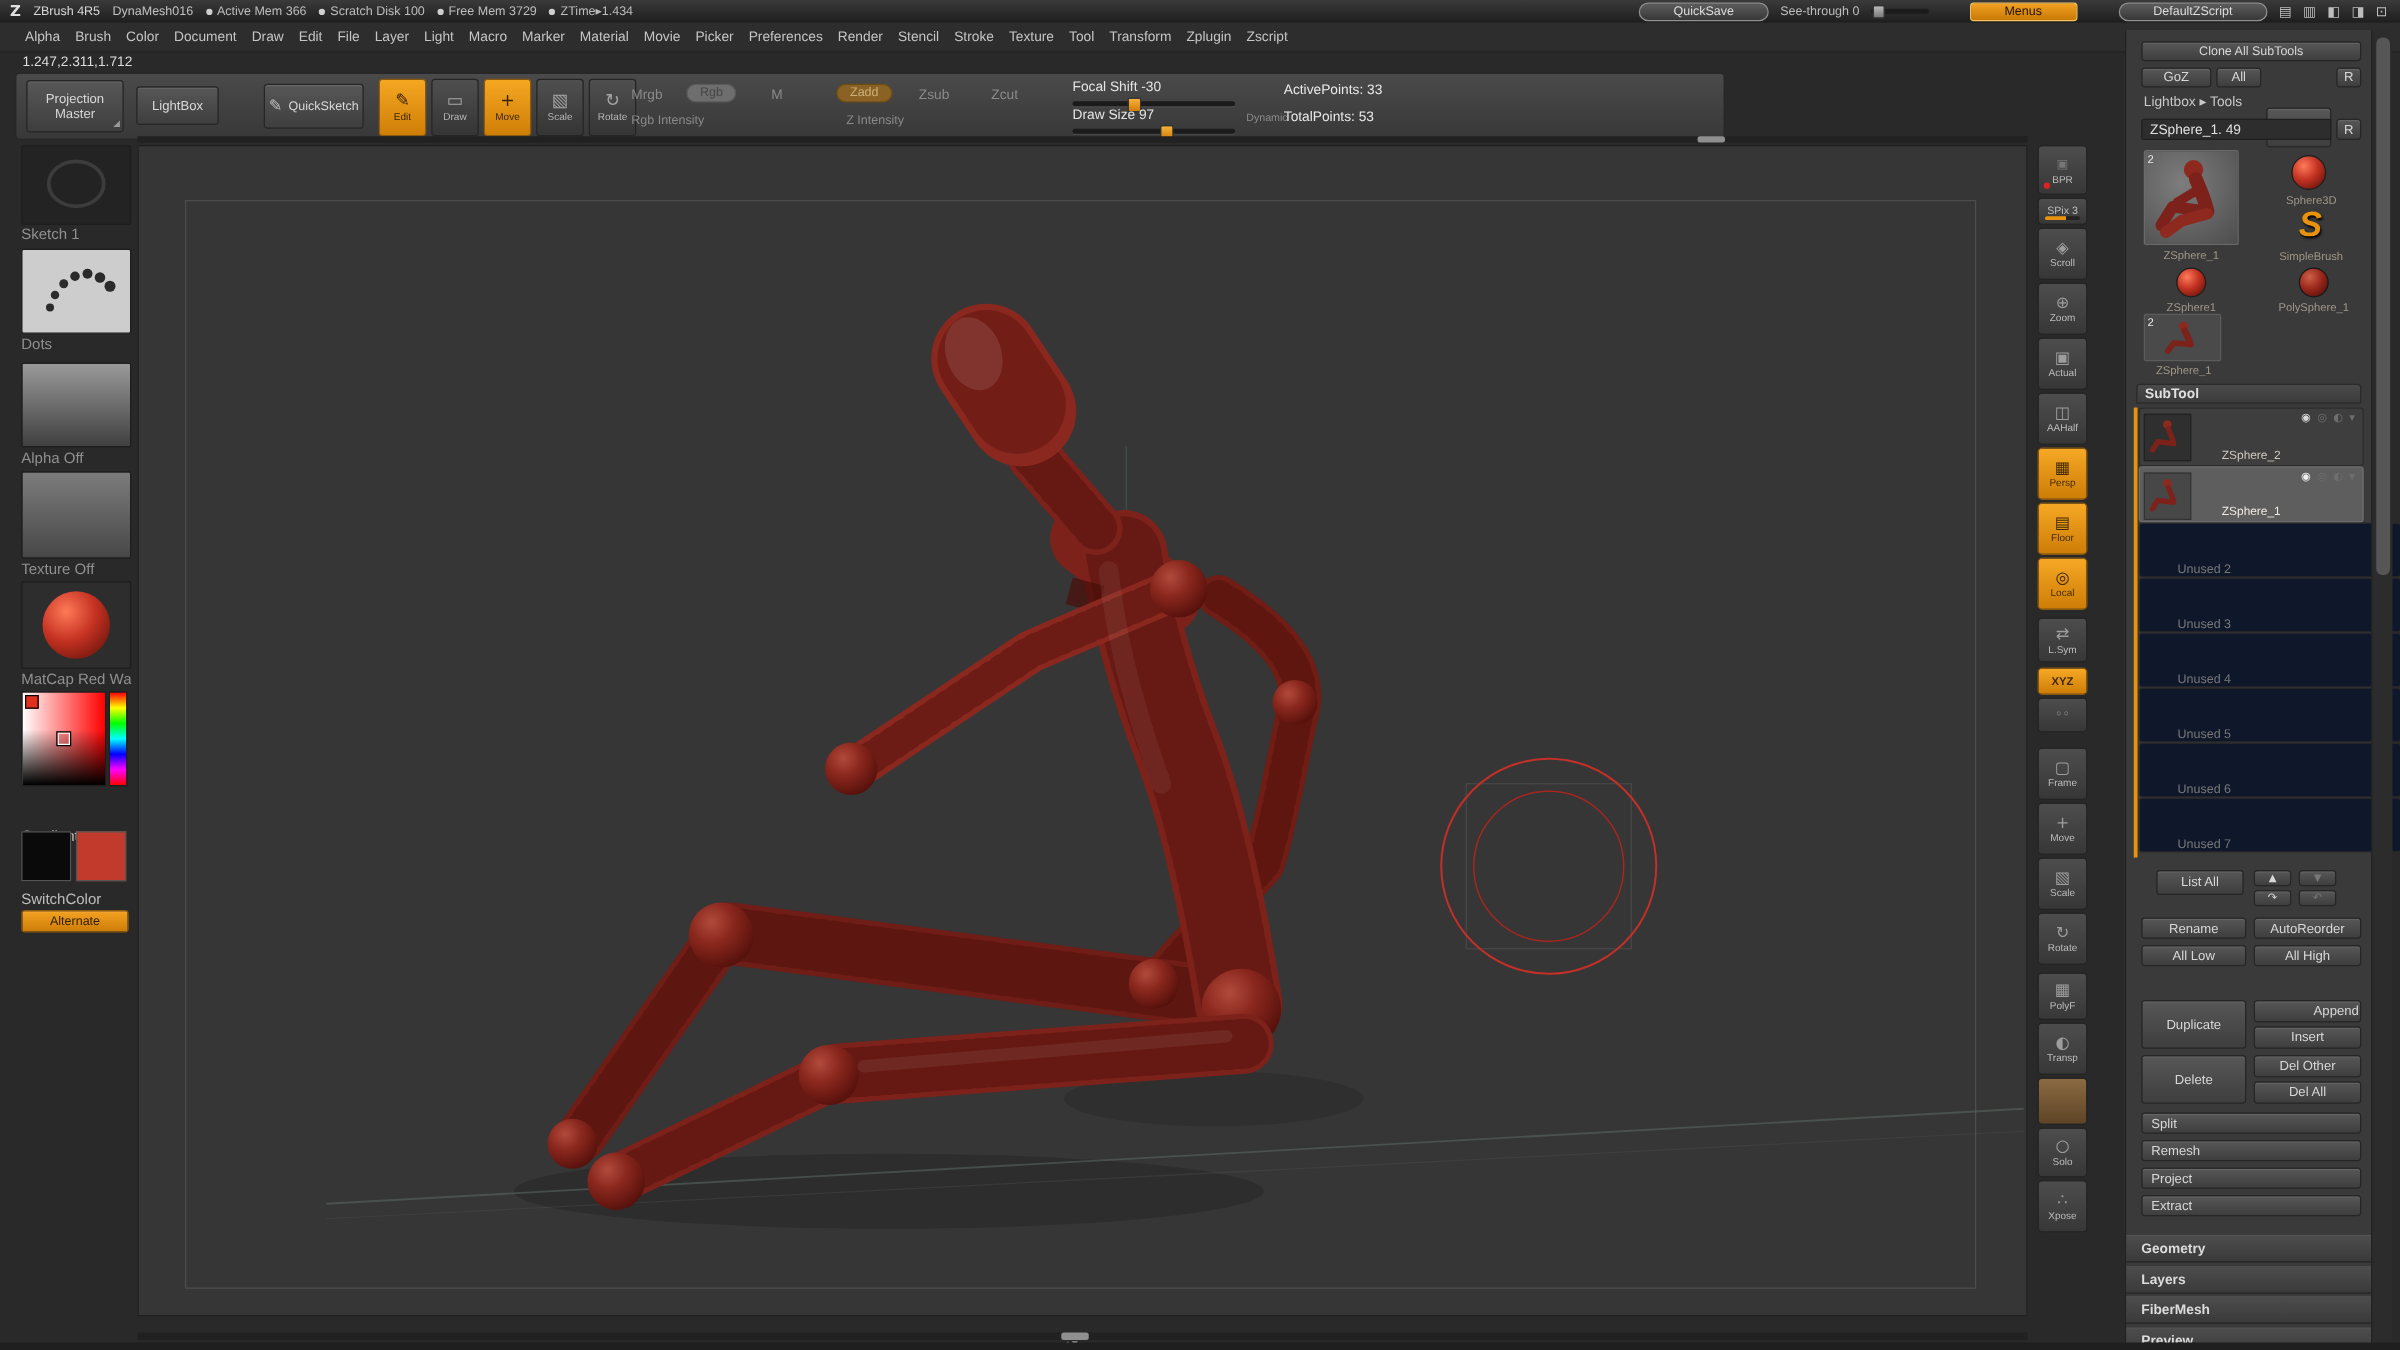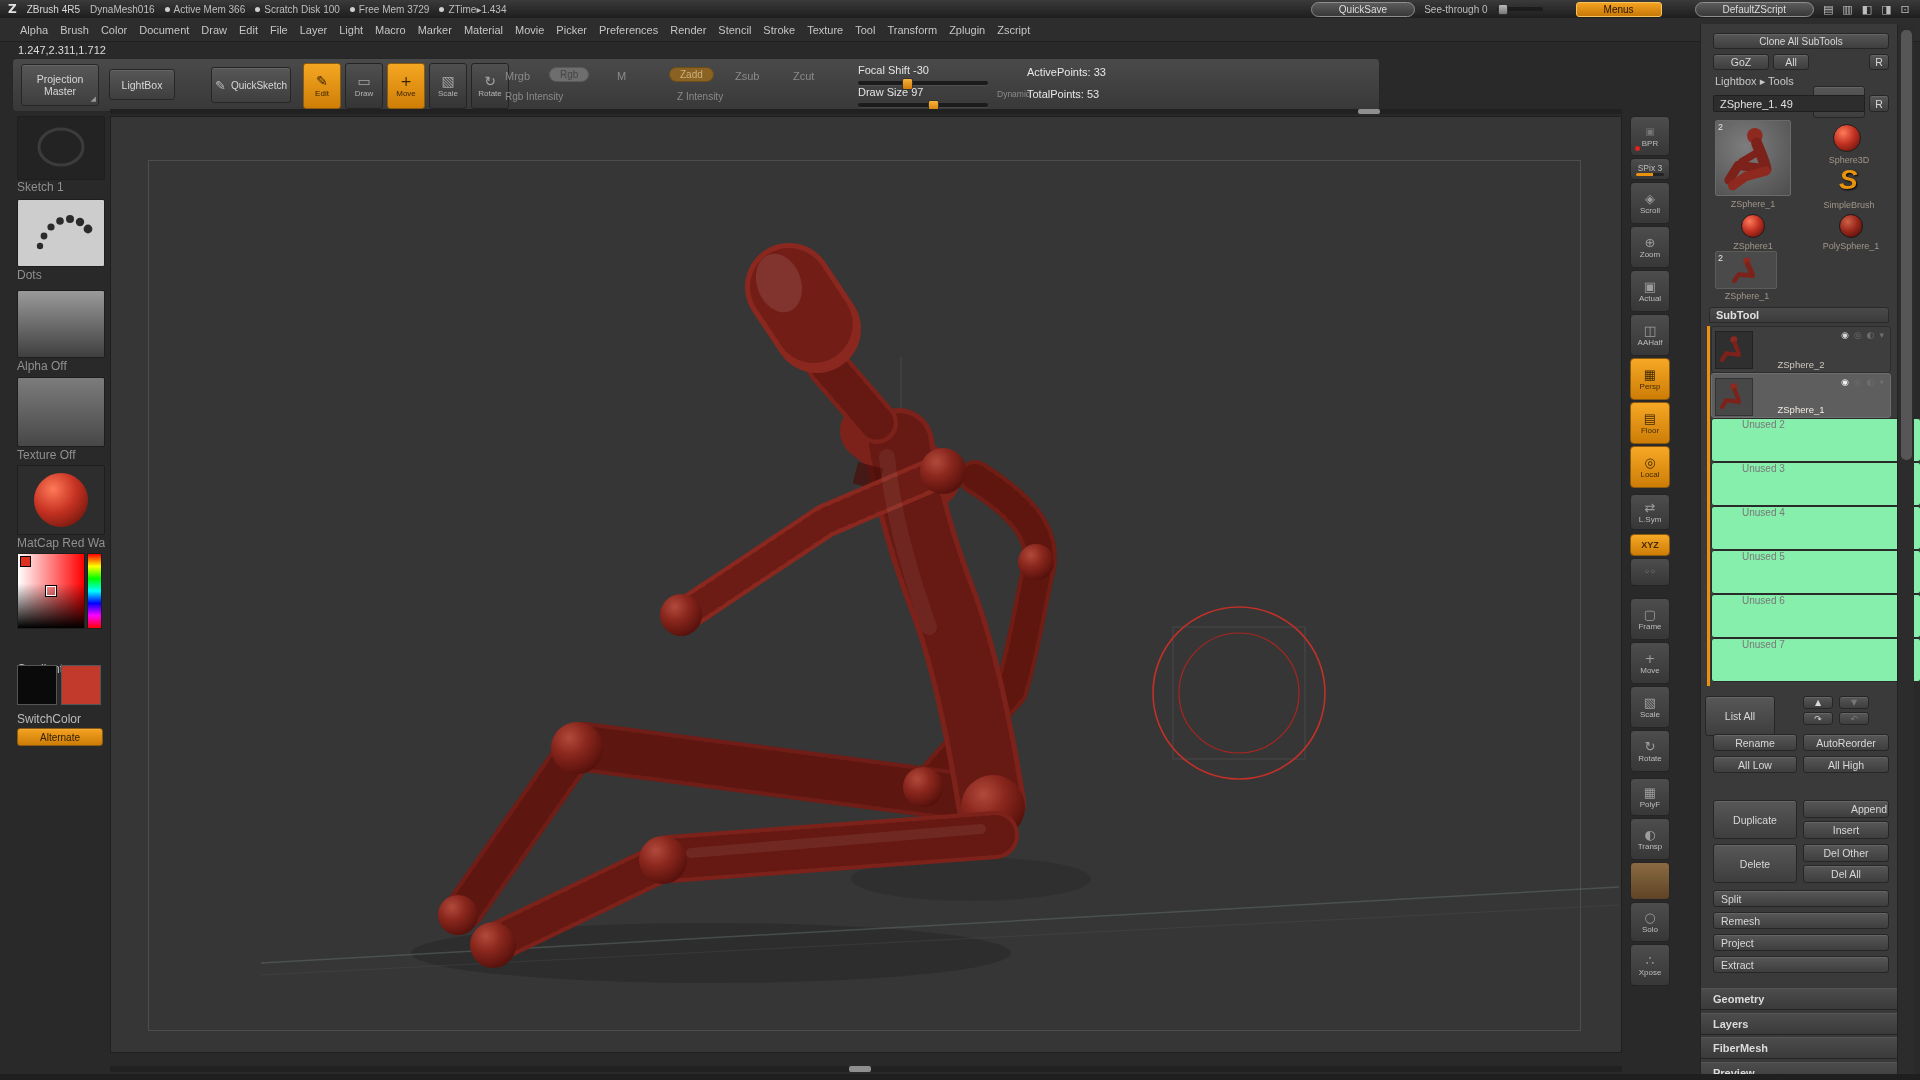--- a/index.html
+++ b/index.html
@@ -57,21 +57,21 @@
   .rt .ri{font-size:13px;line-height:14px;color:#9d9d9d;font-family:"DejaVu Sans",sans-serif;}
   .rt .rl{font-size:8px;color:#bdbdbd;}
   .rt.orange{background:linear-gradient(#f6a825,#cd7d06);border-color:#8a5a10;}
   .rt.orange .ri,.rt.orange .rl{color:#432a00;}
   
   #rpanel{position:absolute;left:1700px;top:24px;width:196px;height:1056px;background:#3a3a3a;
           border-left:1px solid #232323;}
   .rp-lbl{position:absolute;font-size:9px;color:#a09688;text-align:center;white-space:nowrap;overflow:hidden;}
   .strow{position:absolute;left:10px;width:178px;background:#3e3e3e;border:1px solid #2c2c2c;border-radius:3px;}
   .strow.sel{background:#5e5e5e;border-color:#6e6e6e;}
-  .strow.unused{background:#86efac;border-color:#2a2a2a;display:flex;align-items:flex-start;padding-left:30px;
+  .strow.unused{background:#0f172a;border-color:#2a2a2a;display:flex;align-items:flex-end;padding-left:30px;
                 color:#787878;font-size:10px;}
   .steyes{position:absolute;right:6px;top:3px;display:flex;gap:5px;font-size:9px;color:#6e6e6e;
           font-family:"DejaVu Sans",sans-serif;}
   .stname{position:absolute;left:0;bottom:2px;width:100%;text-align:center;font-size:9.5px;color:#cfc8bd;}
   .sphere{border-radius:50%;background:radial-gradient(circle at 35% 30%, #ff7a5a, #c23222 45%, #5a0f08 95%);
           border:1px solid #1e1e1e;}
   .sec{position:absolute;left:0;width:196px;height:20px;background:linear-gradient(#4c4c4c,#3a3a3a);
        border-top:1px solid #555;border-bottom:1px solid #242424;display:flex;align-items:center;
        padding-left:12px;font-size:11px;font-weight:bold;color:#dcdcdc;}
   .badge{position:absolute;left:2px;top:1px;font-size:9px;color:#e8e8e8;z-index:2;}
@@ -530,21 +530,21 @@
     <div class="strow unused" style="top:526px;height:42px;">
       <span>Unused 5</span>
       </div>
     <div class="strow unused" style="top:570px;height:42px;">
       <span>Unused 6</span>
       </div>
     <div class="strow unused" style="top:614px;height:42px;">
       <span>Unused 7</span>
       </div>
 
-    <div class="b btn" style="left:4px;top:672px;width:70px;height:40px;">
+    <div class="b btn" style="left:24px;top:672px;width:70px;height:20px;">
       <span>List All</span>
       </div>
     <div class="b btn icon" style="left:102px;top:672px;width:30px;height:13px;font-size:8px;">
       <span>▲</span>
       </div>
     <div class="b btn icon" style="left:138px;top:672px;width:30px;height:13px;font-size:8px;color:#777;">
       <span>▼</span>
       </div>
     <div class="b btn icon" style="left:102px;top:688px;width:30px;height:13px;font-size:9px;">
       <span>↷</span>

